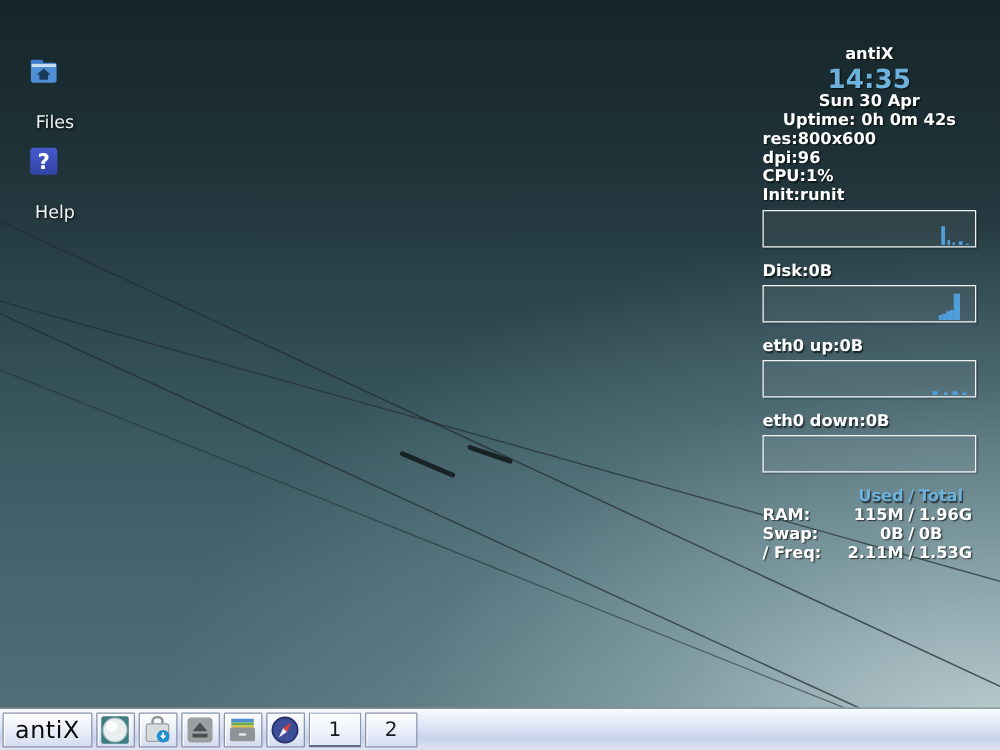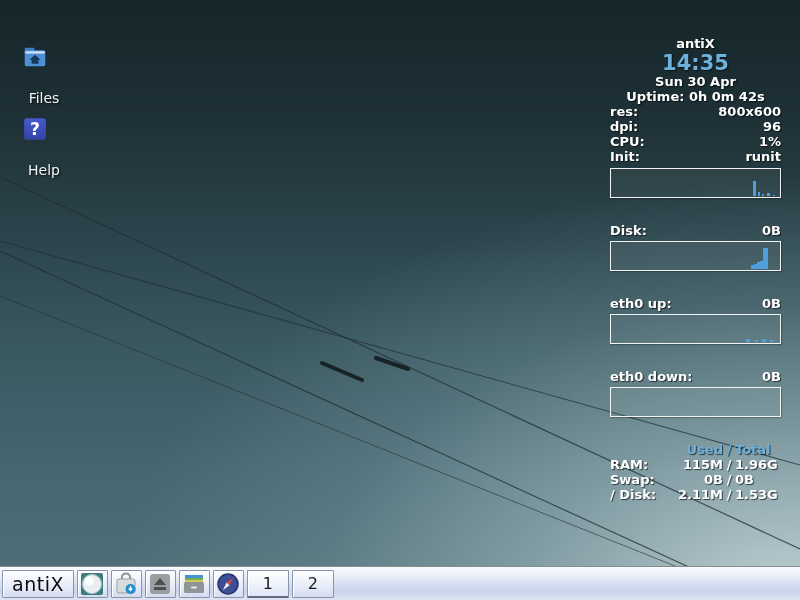--- a/index.html
+++ b/index.html
@@ -18,25 +18,25 @@
   .desk-item .glyph{width:42px;height:42px;}
   .desk-label{margin-top:3px;font-size:14px;color:#f2f5f5;text-shadow:1px 1px 2px rgba(0,0,0,0.85);}
 
   
   .conky{position:absolute;top:36px;left:610px;width:171px;color:#ffffff;
     font-weight:bold;font-size:13px;text-shadow:1px 1px 1px rgba(0,0,0,0.65);}
   .ck-center{text-align:center;}
   .ck-title{line-height:16px;font-size:13px;}
   .ck-time{line-height:22px;font-size:21px;font-weight:bold;color:#6db1dd;}
   .ck-line{line-height:15px;}
-  .ck-row{display:flex;justify-content:space-between;line-height:15px;}
+  .ck-row{display:flex;justify-content:flex-start;line-height:15px;}
   .ck-graph{position:relative;margin-top:3px;width:169px;height:28px;border:1px solid #f2f4f4;
     background:rgba(255,255,255,0.05);box-shadow:1px 1px 1px rgba(0,0,0,0.25);}
   .ck-graph .bar{position:absolute;bottom:1px;background:#4f9fdd;}
-  .ck-sec{margin-top:25px;}
+  .ck-sec{margin-top:12px;}
   .ck-usage{display:flex;line-height:15px;align-items:center;}
   .ck-usage .lbl{flex:1;text-align:left;}
   .ck-usage .u{width:52px;text-align:right;}
   .ck-usage .sep{width:12px;text-align:center;}
   .ck-usage .t{width:46px;text-align:left;}
   .ck-blue{color:#6db1dd;}
 
   
   .taskbar{position:absolute;left:0;bottom:0;width:800px;height:34px;
     border-top:1px solid #7f8f90;box-sizing:border-box;
@@ -180,21 +180,21 @@
         <span class="sep">/</span>
         <span class="t">1.96G</span>
       </div>
       <div class="ck-usage">
         <span class="lbl">Swap:</span>
         <span class="u">0B</span>
         <span class="sep">/</span>
         <span class="t">0B</span>
       </div>
       <div class="ck-usage">
-        <span class="lbl">/ Disk:</span>
+        <span class="lbl">/ Freq:</span>
         <span class="u">2.11M</span>
         <span class="sep">/</span>
         <span class="t">1.53G</span>
       </div>
     </div>
   </div>
 </div>
 
 <div class="taskbar">
   <div class="tb-left">

